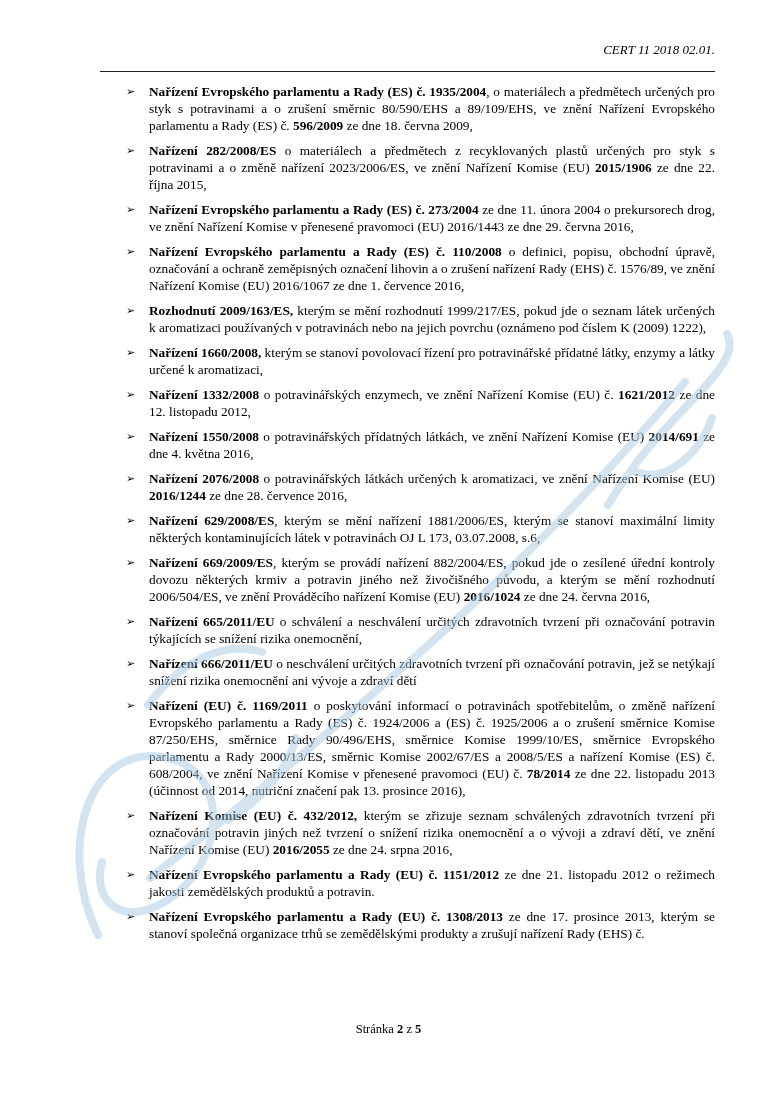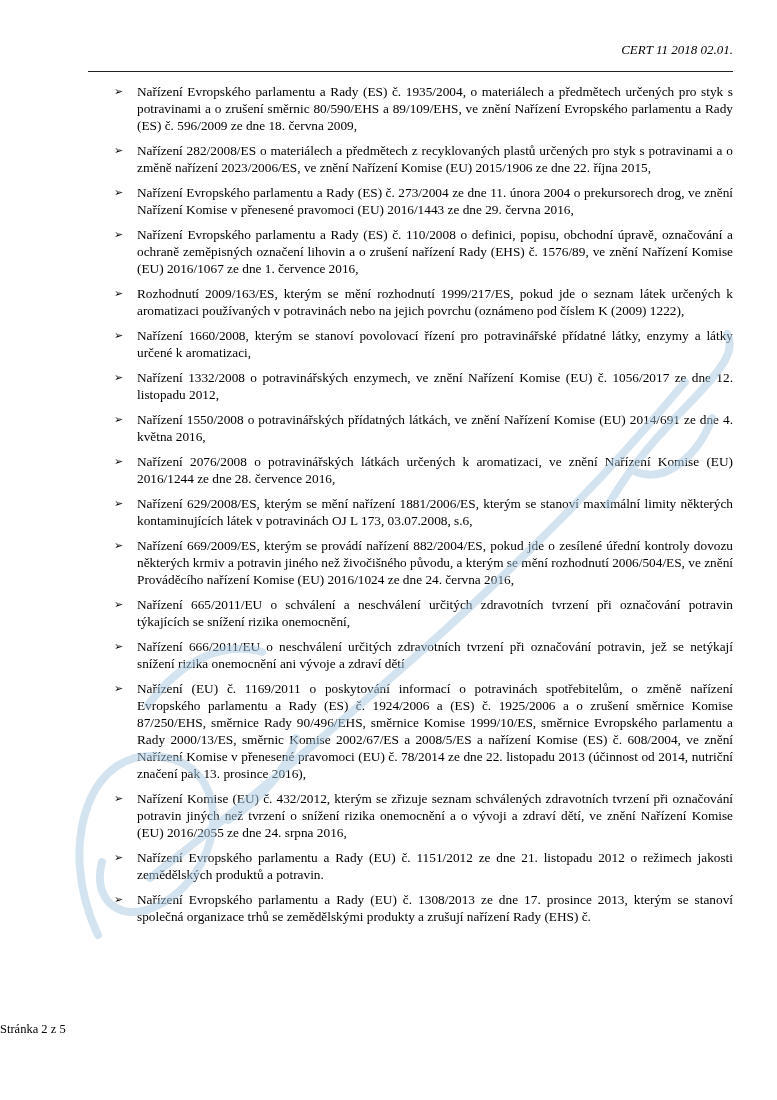--- a/index.html
+++ b/index.html
@@ -5,22 +5,23 @@
   * { margin: 0; padding: 0; box-sizing: border-box; }
   html, body { background: #ffffff; }
   body {
     width: 777px; height: 1100px;
     position: relative; overflow: hidden;
     font-family: "Liberation Serif", "DejaVu Serif", serif;
     color: #000;
   }
   .page {
     position: absolute; inset: 0;
-    padding: 42px 44px 0 88px;
+    padding: 42px 62px 0 88px;
     z-index: 1;
+    margin-left: 12px;
   }
   .doc-header {
     text-align: right;
     font-style: italic;
     font-size: 13px;
     line-height: 16px;
   }
   .header-rule {
     border: 0;
     border-top: 1.3px solid #222;
@@ -38,24 +39,25 @@
     flex: 0 0 23px;
     margin-left: 26px;
     font-family: "DejaVu Sans", sans-serif;
     font-size: 11px;
     line-height: 17px;
   }
   .item-text {
     flex: 1;
     text-align: justify;
   }
-  .b { font-weight: normal; }
+  .b { font-weight: bold; }
   .doc-footer {
     position: absolute;
     left: 0; right: 0; top: 1022px;
+    text-align: center;
     font-size: 12.5px;
     z-index: 1;
   }
   .watermark {
     position: absolute; inset: 0;
     z-index: 2;
     pointer-events: none;
   }
 </style>
 </head>
@@ -89,21 +91,21 @@
       <li class="reg-item">
         <span class="bullet">➢</span>
         <span class="item-text"><span class="b">Rozhodnutí 2009/163/ES,</span><span> kterým se mění rozhodnutí 1999/217/ES, pokud jde o seznam látek určených k aromatizaci používaných v potravinách nebo na jejich povrchu (oznámeno pod číslem K (2009) 1222),</span></span>
       </li>
       <li class="reg-item">
         <span class="bullet">➢</span>
         <span class="item-text"><span class="b">Nařízení 1660/2008,</span><span> kterým se stanoví povolovací řízení pro potravinářské přídatné látky, enzymy a látky určené k aromatizaci,</span></span>
       </li>
       <li class="reg-item">
         <span class="bullet">➢</span>
-        <span class="item-text"><span class="b">Nařízení 1332/2008</span><span> o potravinářských enzymech, ve znění Nařízení Komise (EU) č. </span><span class="b">1056/2017</span><span> ze dne 12. listopadu 2012,</span></span>
+        <span class="item-text"><span class="b">Nařízení 1332/2008</span><span> o potravinářských enzymech, ve znění Nařízení Komise (EU) č. </span><span class="b">1621/2012</span><span> ze dne 12. listopadu 2012,</span></span>
       </li>
       <li class="reg-item">
         <span class="bullet">➢</span>
         <span class="item-text"><span class="b">Nařízení 1550/2008</span><span> o potravinářských přídatných látkách, ve znění Nařízení Komise (EU) </span><span class="b">2014/691</span><span> ze dne 4. května 2016,</span></span>
       </li>
       <li class="reg-item">
         <span class="bullet">➢</span>
         <span class="item-text"><span class="b">Nařízení 2076/2008</span><span> o potravinářských látkách určených k aromatizaci, ve znění Nařízení Komise (EU) </span><span class="b">2016/1244</span><span> ze dne 28. července 2016,</span></span>
       </li>
       <li class="reg-item">

